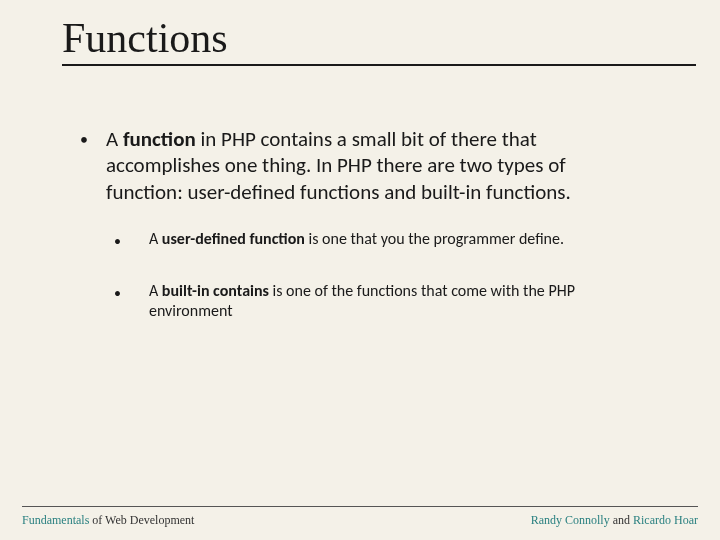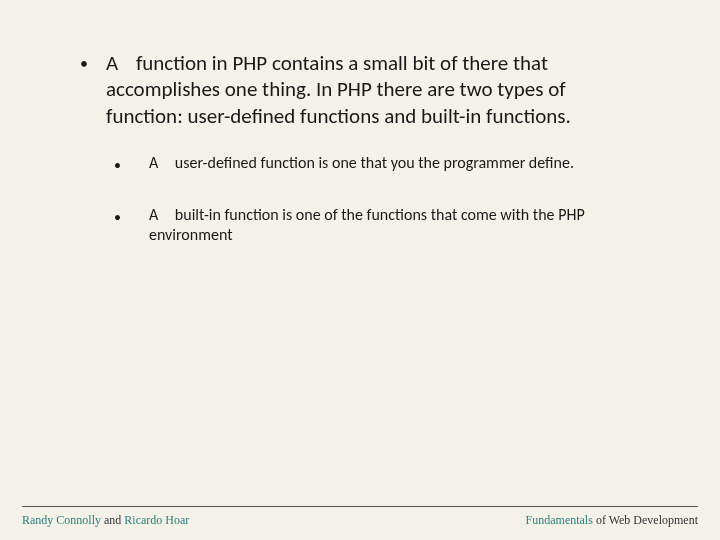--- a/index.html
+++ b/index.html
@@ -65,21 +65,21 @@
     font-size: 14px;
     line-height: 26px;
     margin-right: 28px;
     flex-shrink: 0;
   }
   .sub-bullet-text {
     font-size: 16px;
     line-height: 1.25;
     color: #1a1a1a;
   }
-  .bold { font-weight: 400; margin-left: 13px; }
+  .bold { font-weight: 700; }
   .footer {
     position: absolute;
     bottom: 12px;
     left: 0;
     right: 0;
     padding: 0 22px;
   }
   .footer-line {
     border-top: 1px solid #555;
     margin-bottom: 6px;
@@ -91,20 +91,23 @@
     font-size: 12px;
     color: #333;
   }
   .teal { color: #2a8080; }
 </style>
 </head>
 <body>
 
 <div class="slide">
 
+  <div class="title-wrap">
+    <h1 class="title">Functions</h1>
+  </div>
 
   <div class="content">
 
     <div class="bullet-row">
       <span class="bullet-dot">•</span>
       <div class="bullet-text">
         <span>A </span><span class="bold">function</span><span> in PHP contains a small bit of there that accomplishes one thing. In PHP there are two types of function: user-defined functions and built-in functions.</span>
       </div>
     </div>
 
@@ -113,33 +116,33 @@
       <div class="sub-bullet-row">
         <span class="sub-bullet-dot">•</span>
         <div class="sub-bullet-text">
           <span>A </span><span class="bold">user-defined function</span><span> is one that you the programmer define.</span>
         </div>
       </div>
 
       <div class="sub-bullet-row">
         <span class="sub-bullet-dot">•</span>
         <div class="sub-bullet-text">
-          <span>A </span><span class="bold">built-in function</span><span> is one of the functions that come with the PHP environment</span>
+          <span>A </span><span class="bold">built-in contains</span><span> is one of the functions that come with the PHP environment</span>
         </div>
       </div>
 
     </div>
 
   </div>
 
   <div class="footer">
     <div class="footer-line"></div>
     <div class="footer-row">
       <div>
-        <span class="teal">Randy Connolly</span><span> and </span><span class="teal">Ricardo Hoar</span>
+        <span class="teal">Fundamentals</span><span> of Web Development</span>
       </div>
       <div>
-        <span class="teal">Fundamentals</span><span> of Web Development</span>
+        <span class="teal">Randy Connolly</span><span> and </span><span class="teal">Ricardo Hoar</span>
       </div>
     </div>
   </div>
 
 </div>
 
 </body></html>

